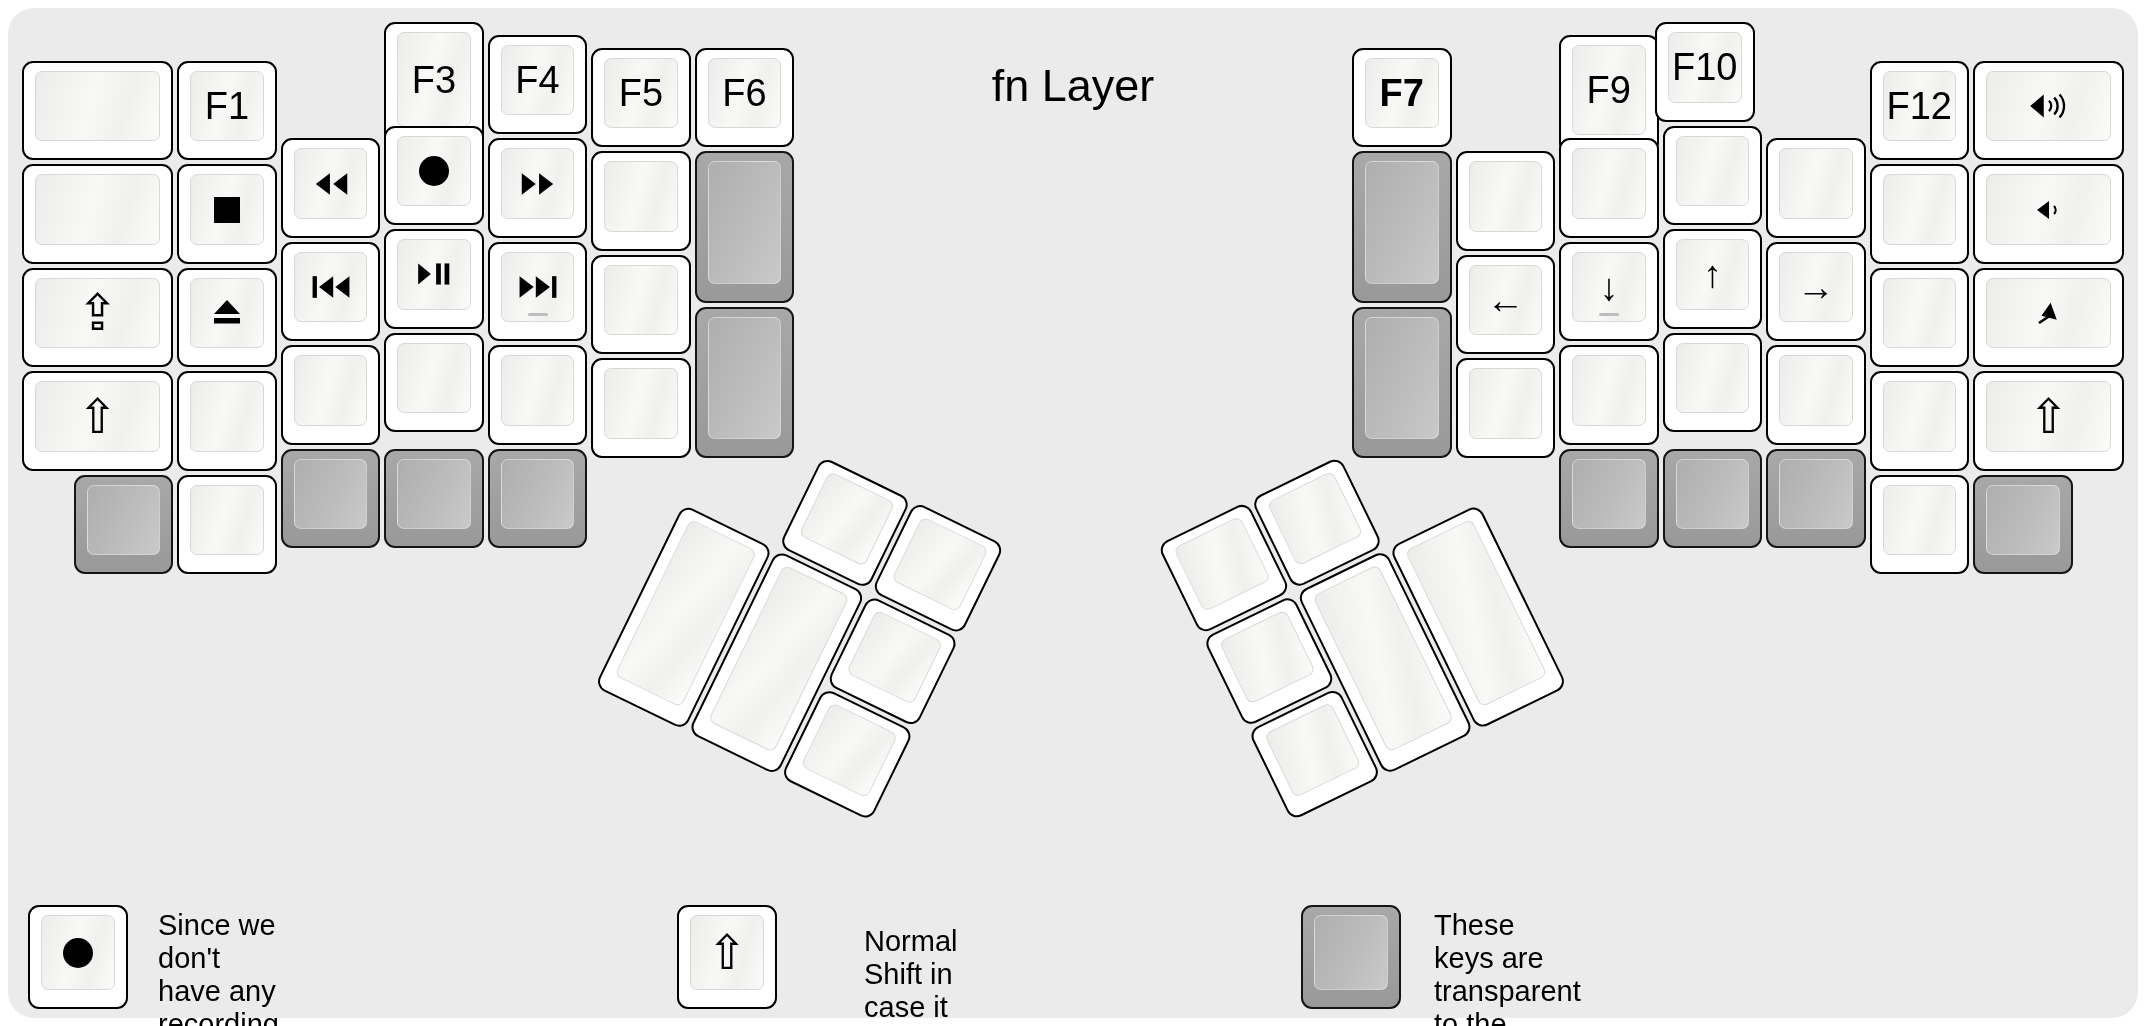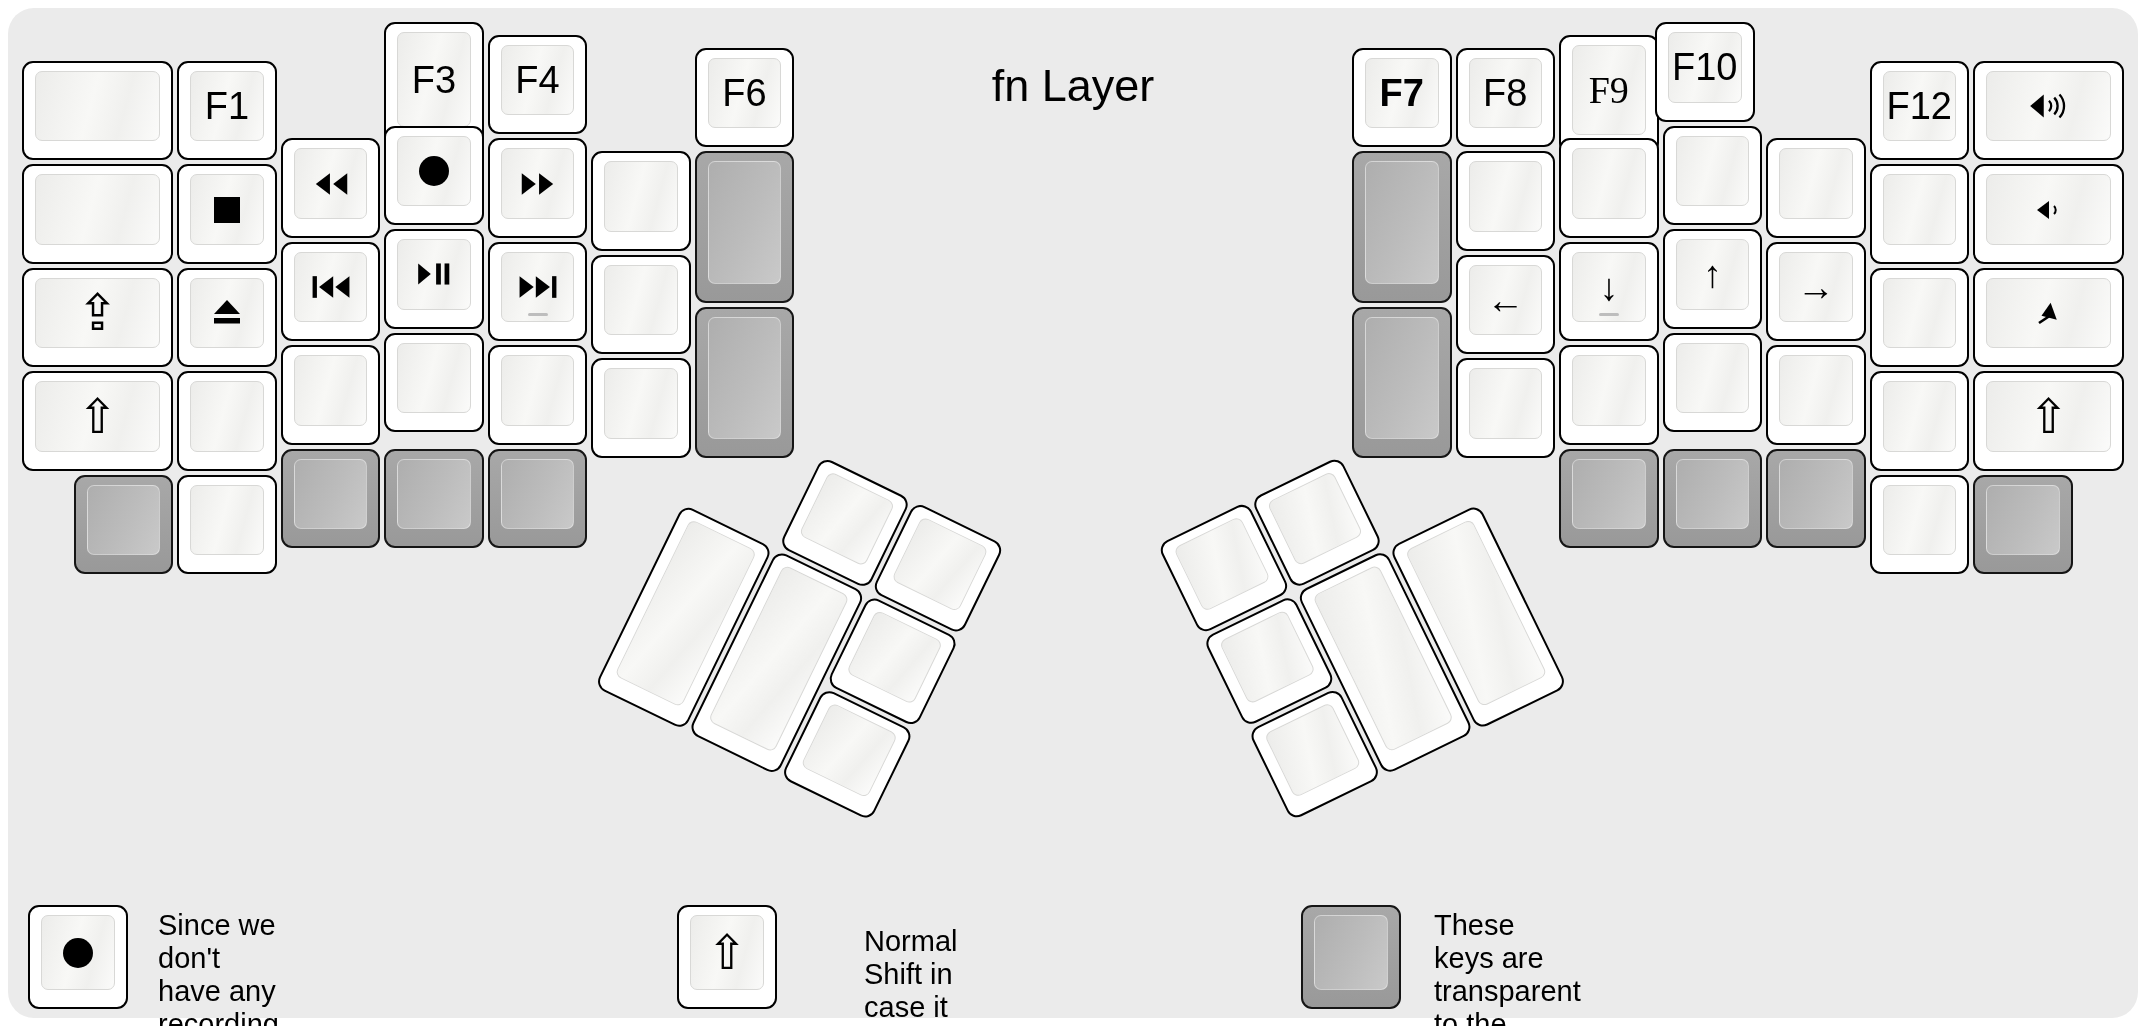--- a/index.html
+++ b/index.html
@@ -260,20 +260,25 @@
               <path d="M18 2 L31 12 L18 22 Z"></path>
               <rect x="33" y="2" width="4" height="20"></rect>
             </svg>
           </span>
           <div class="homing"></div>
         </div>
       </div>
       <div class="key key--white" style="left: 479.75px; top: 337.438px; width: 99.5px; height: 99.5px;">
         <div class="keytop"></div>
       </div>
+      <div class="key key--white" style="left: 583.25px; top: 39.875px; width: 99.5px; height: 99.5px;">
+        <div class="keytop">
+          <span class="lbl lbl--fkey">F5</span>
+        </div>
+      </div>
       <div class="key key--white" style="left: 583.25px; top: 143.375px; width: 99.5px; height: 99.5px;">
         <div class="keytop"></div>
       </div>
       <div class="key key--white" style="left: 583.25px; top: 246.875px; width: 99.5px; height: 99.5px;">
         <div class="keytop"></div>
       </div>
       <div class="key key--white" style="left: 583.25px; top: 350.375px; width: 99.5px; height: 99.5px;">
         <div class="keytop"></div>
       </div>
       <div class="key key--white" style="left: 686.75px; top: 39.875px; width: 99.5px; height: 99.5px;">
@@ -306,37 +311,32 @@
         <div class="keytop">
           <span class="lbl lbl--fkey">F7</span>
         </div>
       </div>
       <div class="key key--gray" style="left: 1344px; top: 143.375px; width: 99.5px; height: 151.25px;">
         <div class="keytop"></div>
       </div>
       <div class="key key--gray" style="left: 1344px; top: 298.625px; width: 99.5px; height: 151.25px;">
         <div class="keytop"></div>
       </div>
-      <div class="key key--white" style="left: 1447.5px; top: 39.875px; width: 99.5px; height: 99.5px;">
-        <div class="keytop">
-          <span class="lbl lbl--fkey">F8</span>
-        </div>
-      </div>
       <div class="key key--white" style="left: 1447.5px; top: 143.375px; width: 99.5px; height: 99.5px;">
         <div class="keytop"></div>
       </div>
       <div class="key key--white" style="left: 1447.5px; top: 246.875px; width: 99.5px; height: 99.5px;">
         <div class="keytop">
           <span class="lbl lbl--arrow">←</span>
         </div>
       </div>
       <div class="key key--white" style="left: 1447.5px; top: 350.375px; width: 99.5px; height: 99.5px;">
         <div class="keytop"></div>
       </div>
-      <div class="key key--white" style="left: 1551px; top: 26.9375px; width: 99.5px; height: 119px; font-family: Liberation Serif, serif;">
+      <div class="key key--white" style="left: 1551px; top: 26.9375px; width: 99.5px; height: 119px;">
         <div class="keytop">
           <span class="lbl lbl--fkey">F9</span>
         </div>
       </div>
       <div class="key key--white" style="left: 1551px; top: 130.438px; width: 99.5px; height: 99.5px;">
         <div class="keytop"></div>
       </div>
       <div class="key key--white" style="left: 1551px; top: 233.938px; width: 99.5px; height: 99.5px;">
         <div class="keytop">
           <span class="lbl lbl--arrow">↓</span>

